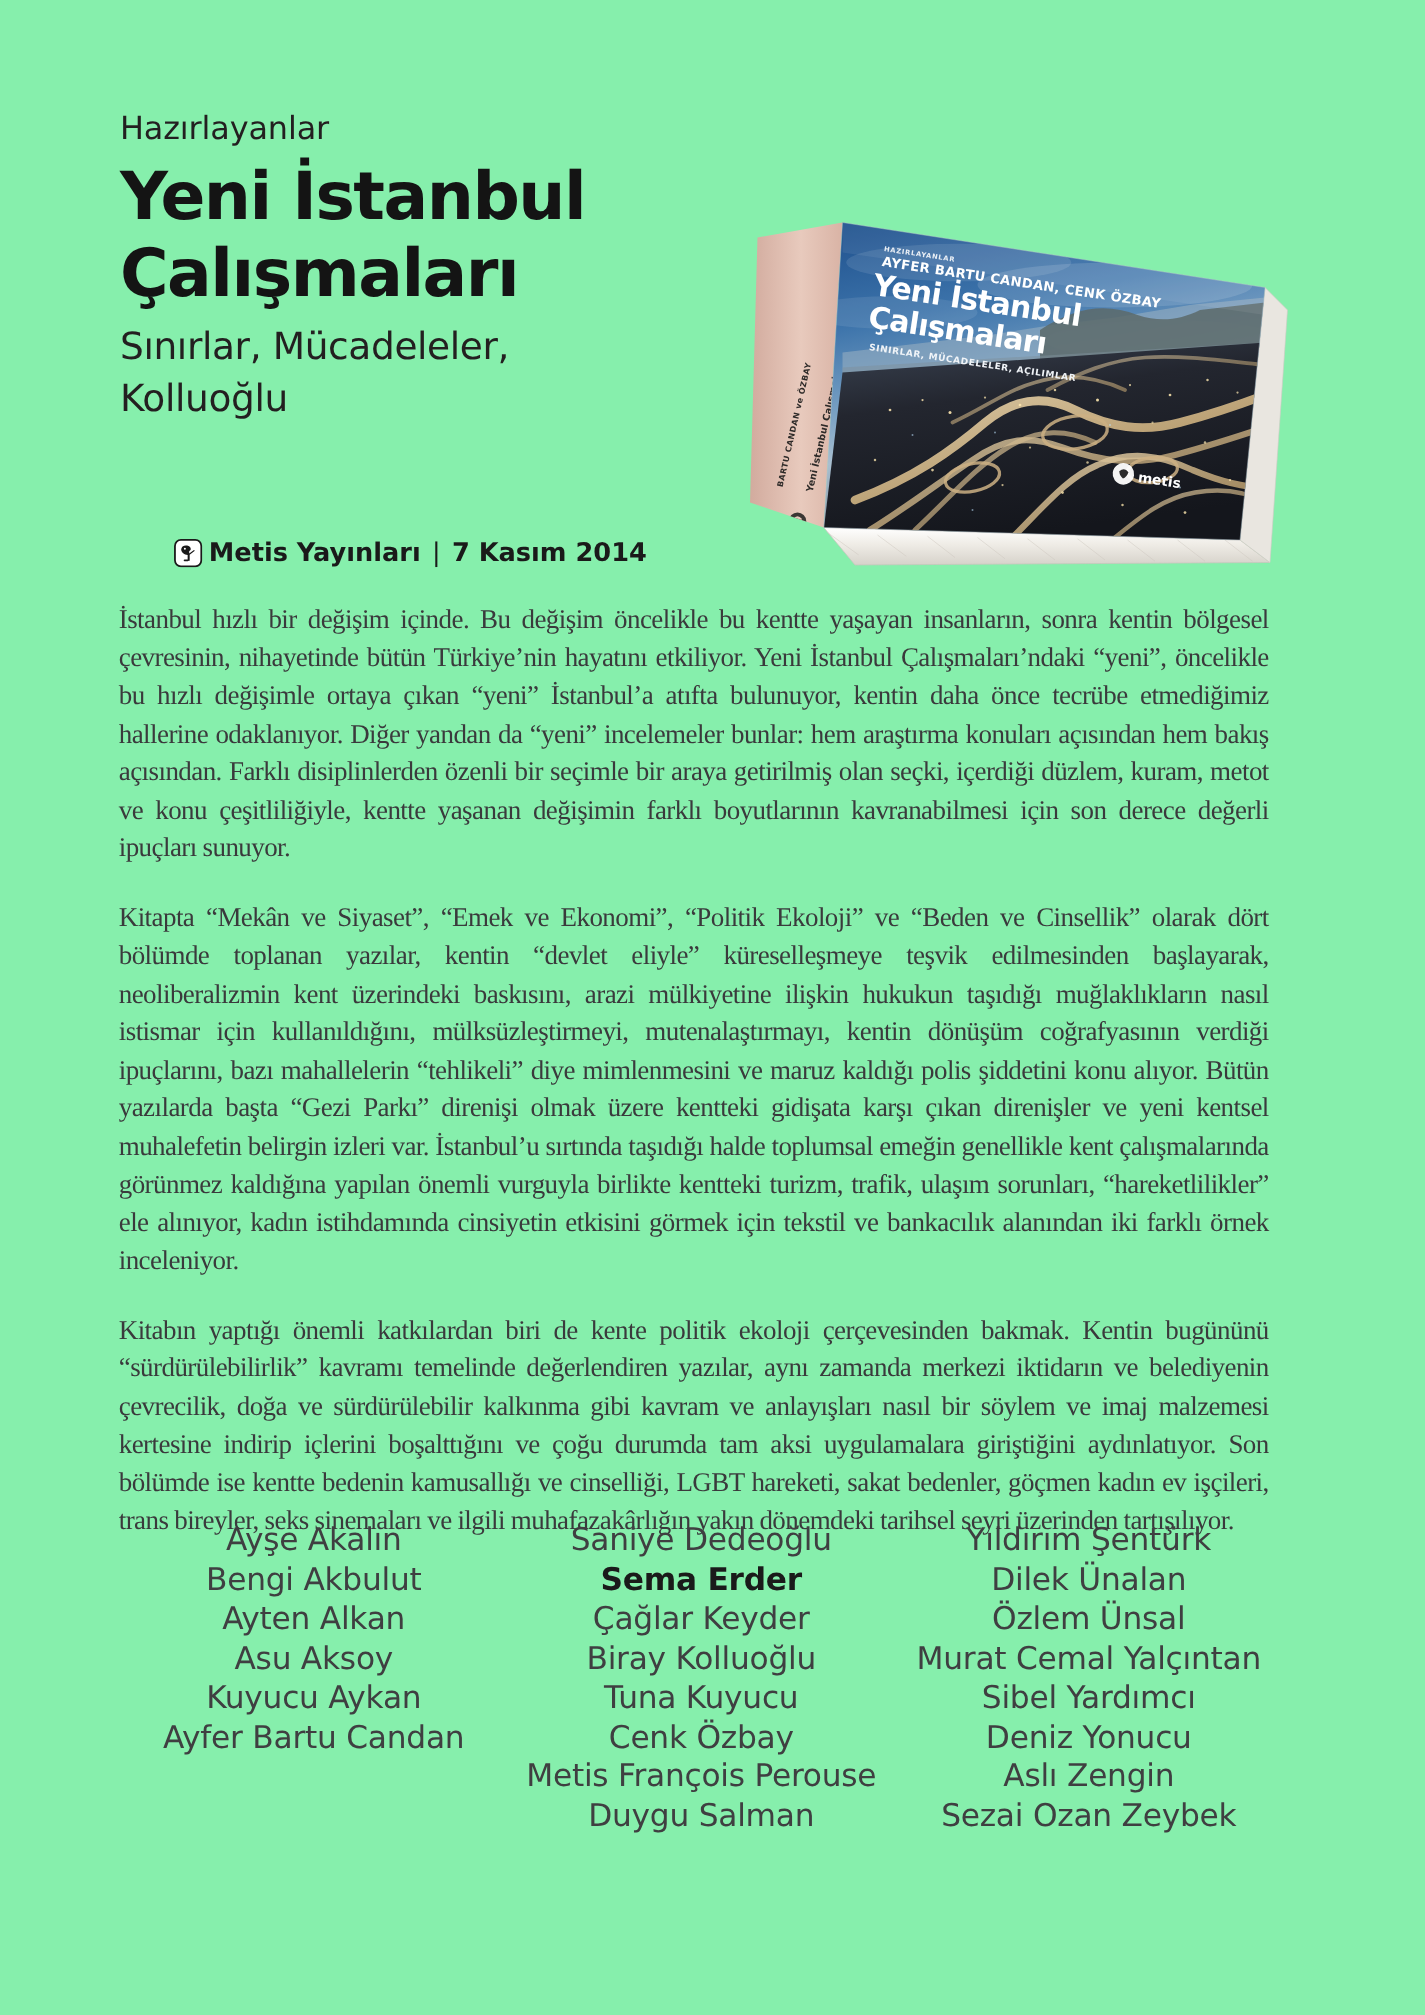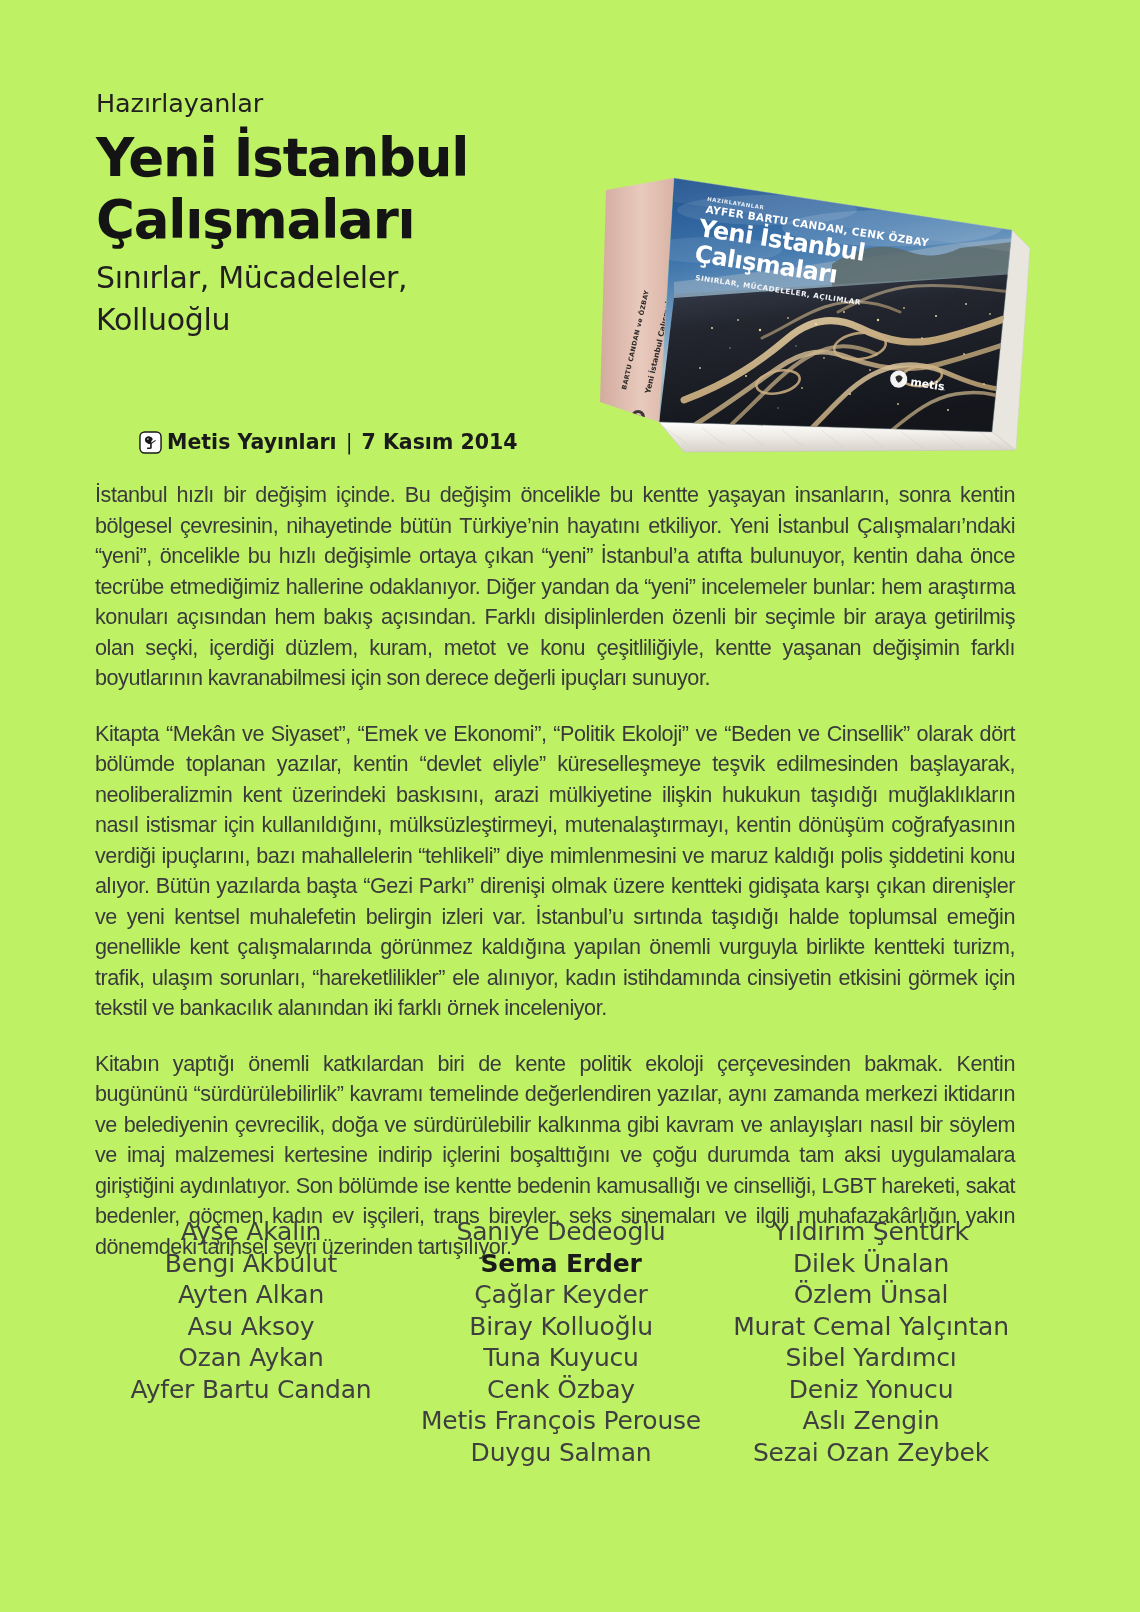--- a/index.html
+++ b/index.html
@@ -13,21 +13,21 @@
     height: 1612px;
     position: relative;
     font-family: "DejaVu Sans", "Liberation Sans", sans-serif;
     color: #231f20;
     overflow: hidden;
   }
 
   .page {
     position: absolute;
     inset: 0;
-    background: #bef264;
+    background: #86efac;
   }
 
   
   .header {
     position: absolute;
     left: 96px;
     top: 86px;
     width: 500px;
   }
   .prep-label {
@@ -107,21 +107,21 @@
     top: 480px;
     width: 932px;
   }
   .body p {
     margin: 0 12px 25px 0;
     font-size: 21.6px;
     line-height: 30.5px;
     text-align: justify;
     text-justify: inter-word;
     color: #3a3a3c;
-    font-family: Liberation Sans, sans-serif;
+    font-family: Liberation Serif, serif;
     letter-spacing: -0.45px;
     word-spacing: -0.3px;
   }
   .body p:last-child { margin-bottom: 0; }
 
   
   .authors {
     position: absolute;
     left: 96px;
     top: 1216px;
@@ -327,21 +327,21 @@
     <p>Kitapta “Mekân ve Siyaset”, “Emek ve Ekonomi”, “Politik Ekoloji” ve “Beden ve Cinsellik” olarak dört bölümde toplanan yazılar, kentin “devlet eliyle” küreselleşmeye teşvik edilmesinden başlayarak, neoliberalizmin kent üzerindeki baskısını, arazi mülkiyetine ilişkin hukukun taşıdığı muğlaklıkların nasıl istismar için kullanıldığını, mülksüzleştirmeyi, mutenalaştırmayı, kentin dönüşüm coğrafyasının verdiği ipuçlarını, bazı mahallelerin “tehlikeli” diye mimlenmesini ve maruz kaldığı polis şiddetini konu alıyor. Bütün yazılarda başta “Gezi Parkı” direnişi olmak üzere kentteki gidişata karşı çıkan direnişler ve yeni kentsel muhalefetin belirgin izleri var. İstanbul’u sırtında taşıdığı halde toplumsal emeğin genellikle kent çalışmalarında görünmez kaldığına yapılan önemli vurguyla birlikte kentteki turizm, trafik, ulaşım sorunları, “hareketlilikler” ele alınıyor, kadın istihdamında cinsiyetin etkisini görmek için tekstil ve bankacılık alanından iki farklı örnek inceleniyor.</p>
     <p>Kitabın yaptığı önemli katkılardan biri de kente politik ekoloji çerçevesinden bakmak. Kentin bugününü “sürdürülebilirlik” kavramı temelinde değerlendiren yazılar, aynı zamanda merkezi iktidarın ve belediyenin çevrecilik, doğa ve sürdürülebilir kalkınma gibi kavram ve anlayışları nasıl bir söylem ve imaj malzemesi kertesine indirip içlerini boşalttığını ve çoğu durumda tam aksi uygulamalara giriştiğini aydınlatıyor. Son bölümde ise kentte bedenin kamusallığı ve cinselliği, LGBT hareketi, sakat bedenler, göçmen kadın ev işçileri, trans bireyler, seks sinemaları ve ilgili muhafazakârlığın yakın dönemdeki tarihsel seyri üzerinden tartışılıyor.</p>
   </div>
 
   <div class="authors">
     <div class="col">
         <div class="name">Ayşe Akalın</div>
         <div class="name">Bengi  Akbulut</div>
         <div class="name">Ayten Alkan</div>
         <div class="name">Asu Aksoy</div>
-        <div class="name">Ozan Aykan</div>
+        <div class="name">Kuyucu Aykan</div>
         <div class="name">Ayfer Bartu Candan</div>
       </div>
     <div class="col">
         <div class="name">Saniye Dedeoğlu</div>
         <div class="name em">Sema Erder</div>
         <div class="name">Çağlar Keyder</div>
         <div class="name">Biray Kolluoğlu</div>
         <div class="name">Tuna Kuyucu</div>
         <div class="name">Cenk Özbay</div>
         <div class="name">Metis François Perouse</div>

